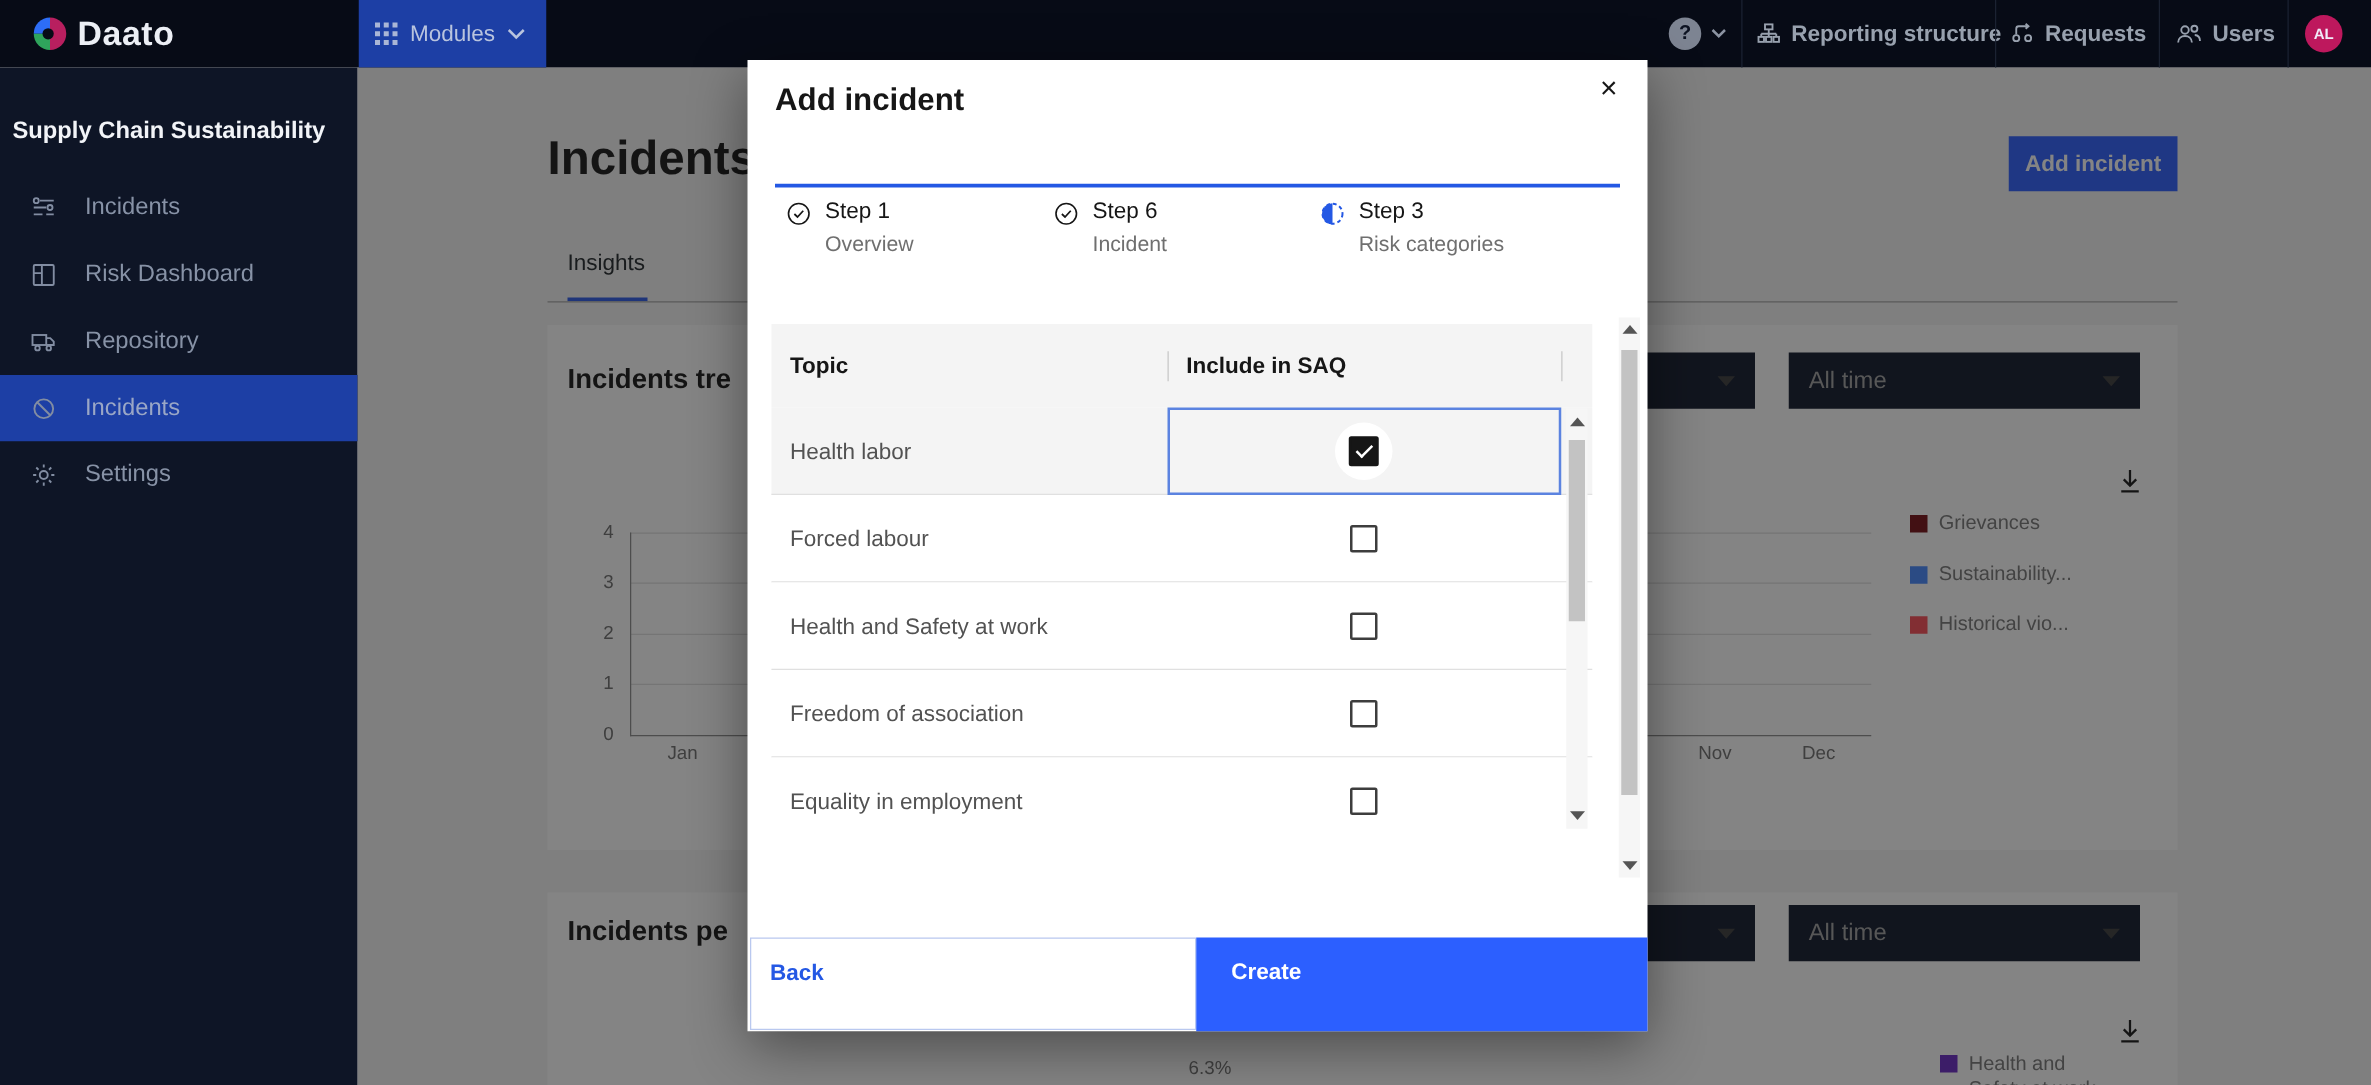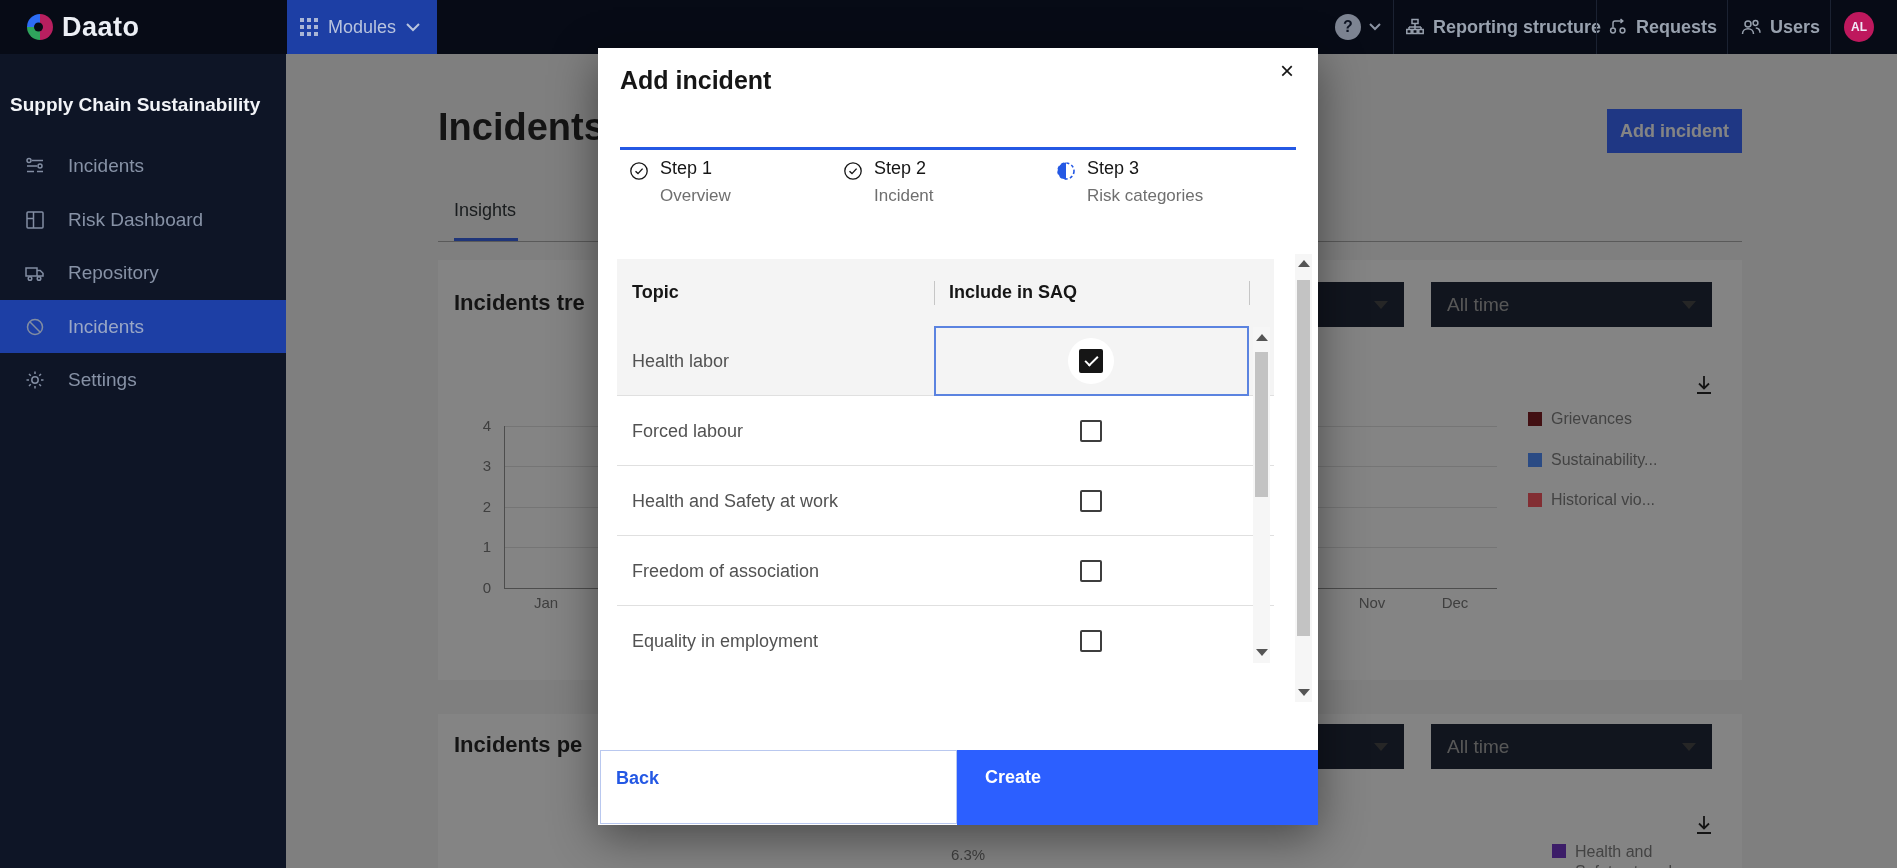--- a/index.html
+++ b/index.html
@@ -300,21 +300,21 @@
         <path d="M6.5,10.2 L9,12.6 L13.6,7.6" fill="none" stroke="#161616" stroke-width="1.4"></path>
       </svg>
       <div class="step-title">Step 1</div>
       <div class="step-sub">Overview</div>
     </div>
     <div class="step" style="left:245px">
       <svg class="step-ico" width="20" height="20" viewBox="0 0 20 20">
         <circle cx="10" cy="10" r="8.2" fill="none" stroke="#161616" stroke-width="1.3"></circle>
         <path d="M6.5,10.2 L9,12.6 L13.6,7.6" fill="none" stroke="#161616" stroke-width="1.4"></path>
       </svg>
-      <div class="step-title">Step 2</div>
+      <div class="step-title">Step 6</div>
       <div class="step-sub">Incident</div>
     </div>
     <div class="step" style="left:458px">
       <svg class="step-ico" width="20" height="20" viewBox="0 0 20 20">
         <circle cx="10" cy="10" r="8" fill="none" stroke="#2458e4" stroke-width="1.6" stroke-dasharray="3 2.4"></circle>
         <path d="M10,1.6 A8.4,8.4 0 0,0 10,18.4 Z" fill="#2458e4"></path>
       </svg>
       <div class="step-title">Step 3</div>
       <div class="step-sub">Risk categories</div>
     </div>

